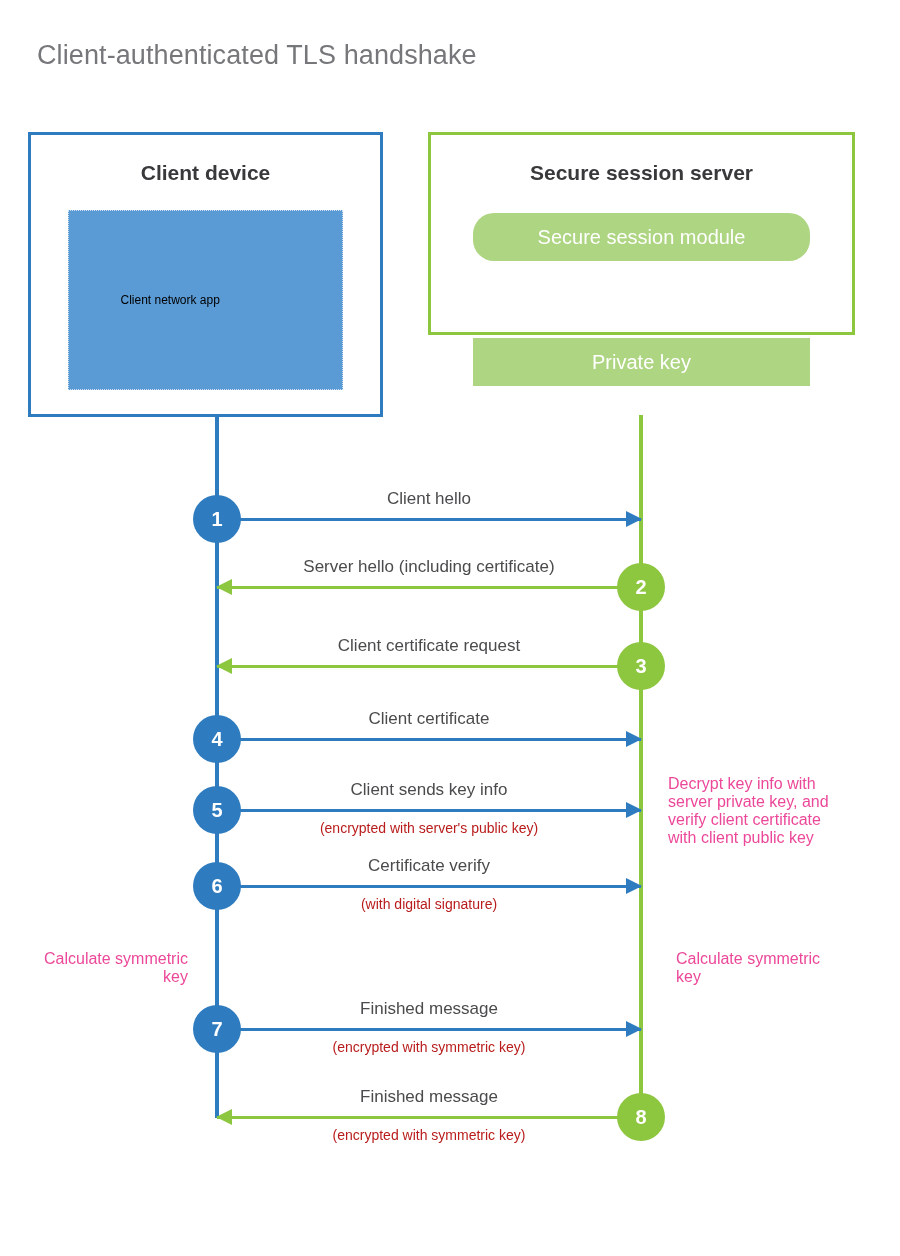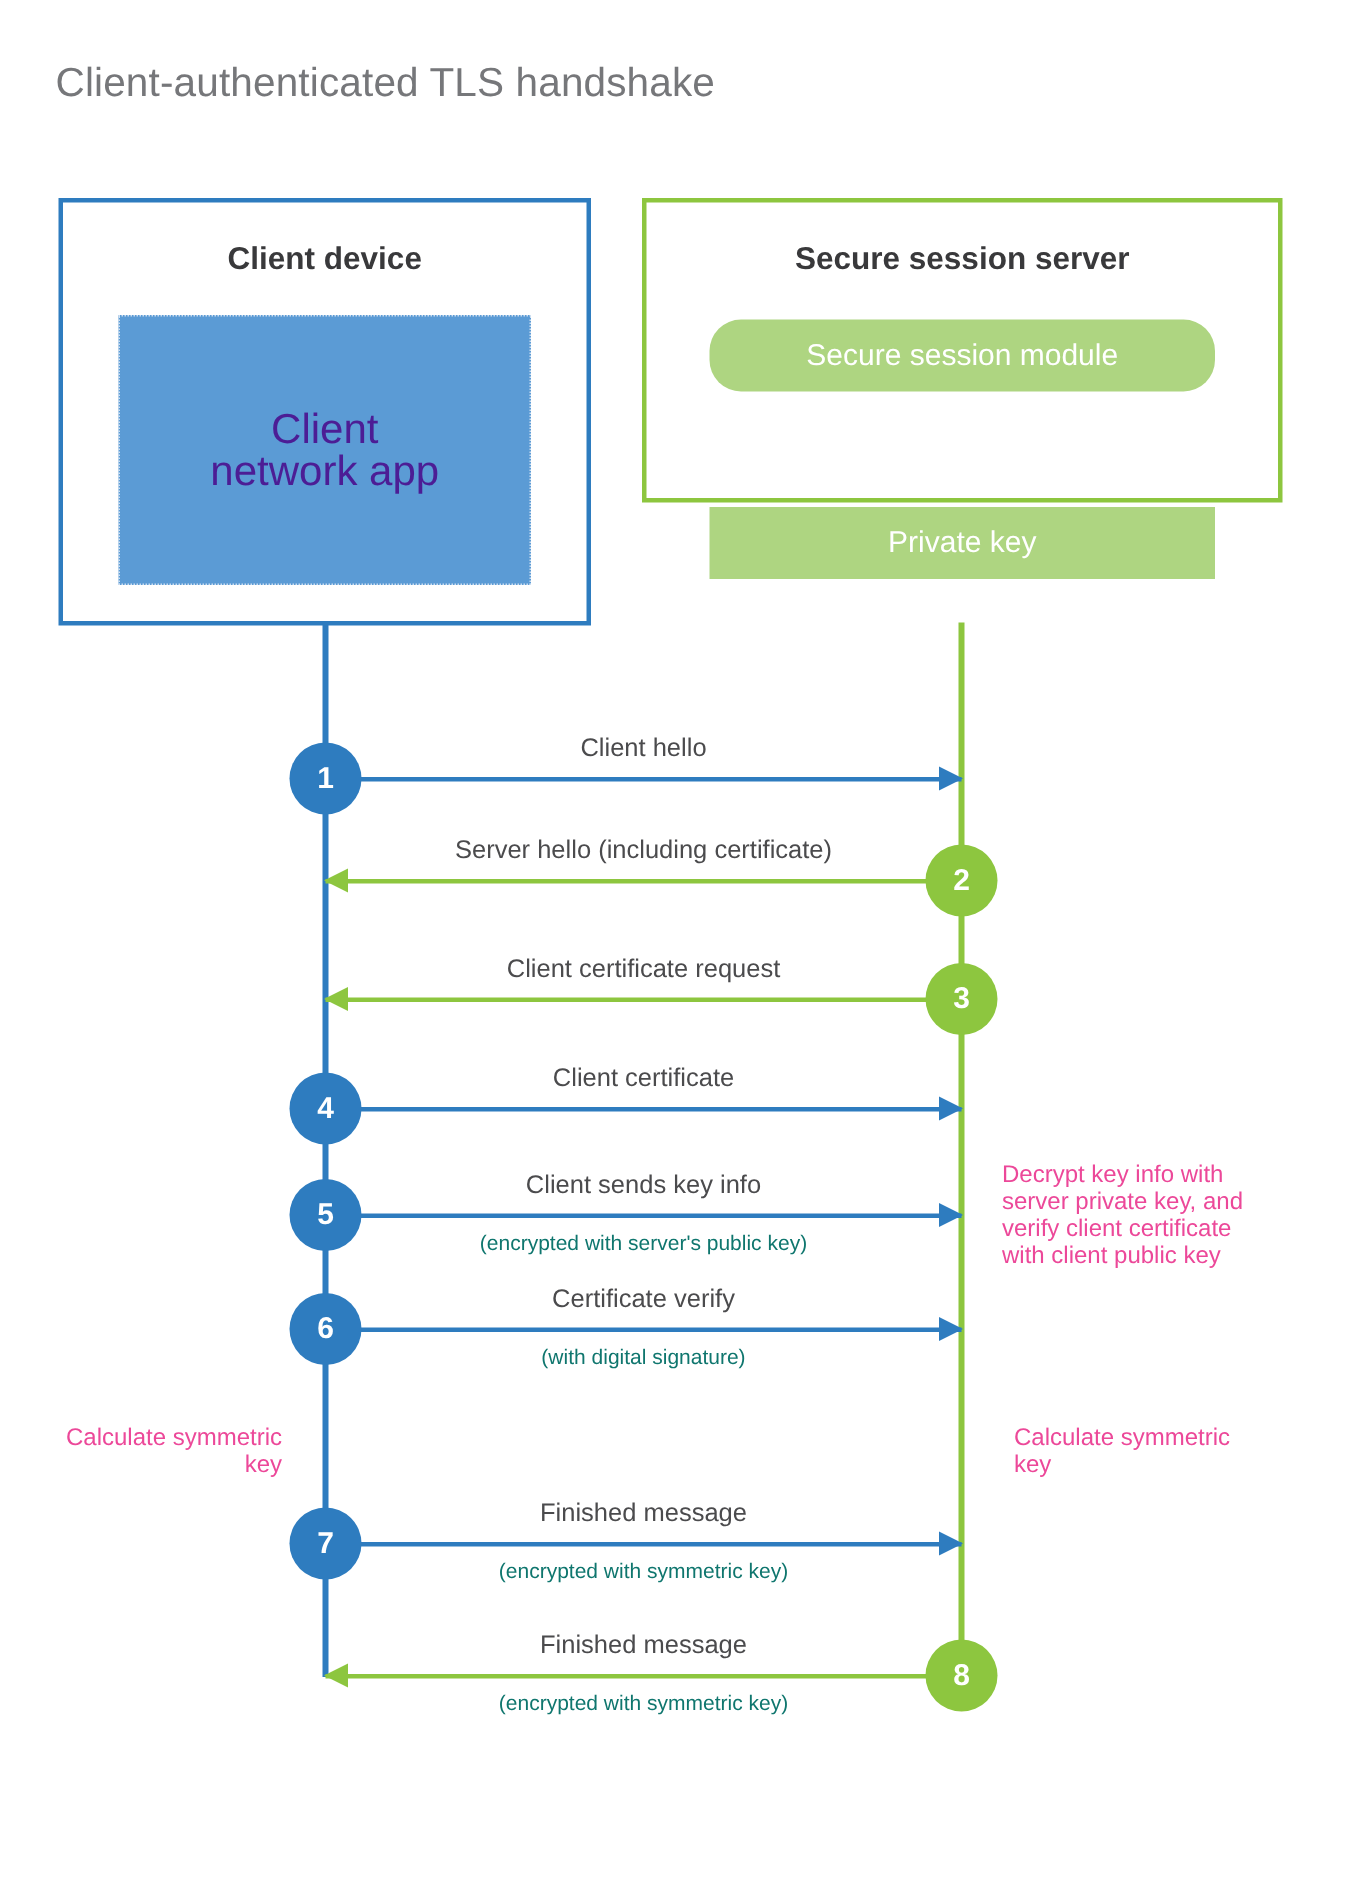--- a/index.html
+++ b/index.html
@@ -32,21 +32,21 @@
     white-space: nowrap;
   }
 
   
   .party-box {
     position: absolute;
     background: #ffffff;
     box-sizing: border-box;
   }
   #client-box {
-    left: 39px;
+    left: 28px;
     top: 120px;
     width: 355px;
     height: 285px;
     border: 3px solid #2e7cbf;
     padding-left: 44px;
   }
   #server-box {
     left: 428px;
     top: 120px;
     width: 427px;
@@ -73,24 +73,24 @@
     width: 275px;
     height: 180px;
     background: #5b9bd5;
     border: 1px dotted #cfe0f1;
     box-sizing: border-box;
     display: flex;
     align-items: center;
     justify-content: center;
   }
   #client-app-label {
-    color: #4c1d95;
-    font-size: 28px;
+    color: #000000;
+    font-size: 12px;
     line-height: 28px;
-    text-align: center;
+    text-align: left;
     width: 170px;
   }
 
   
   .server-bar {
     position: absolute;
     left: 42px;
     width: 337px;
     height: 48px;
     background: #aed581;
@@ -166,21 +166,21 @@
     color: #4b4b4d;
     top: -30px;
     white-space: nowrap;
   }
   .msg-sublabel {
     position: absolute;
     left: 217px;
     width: 424px;
     text-align: center;
     font-size: 14px;
-    color: #0f766e;
+    color: #b91c1c;
     top: 10px;
     white-space: nowrap;
   }
 
   
   .step-circle {
     position: absolute;
     width: 48px;
     height: 48px;
     border-radius: 50%;

